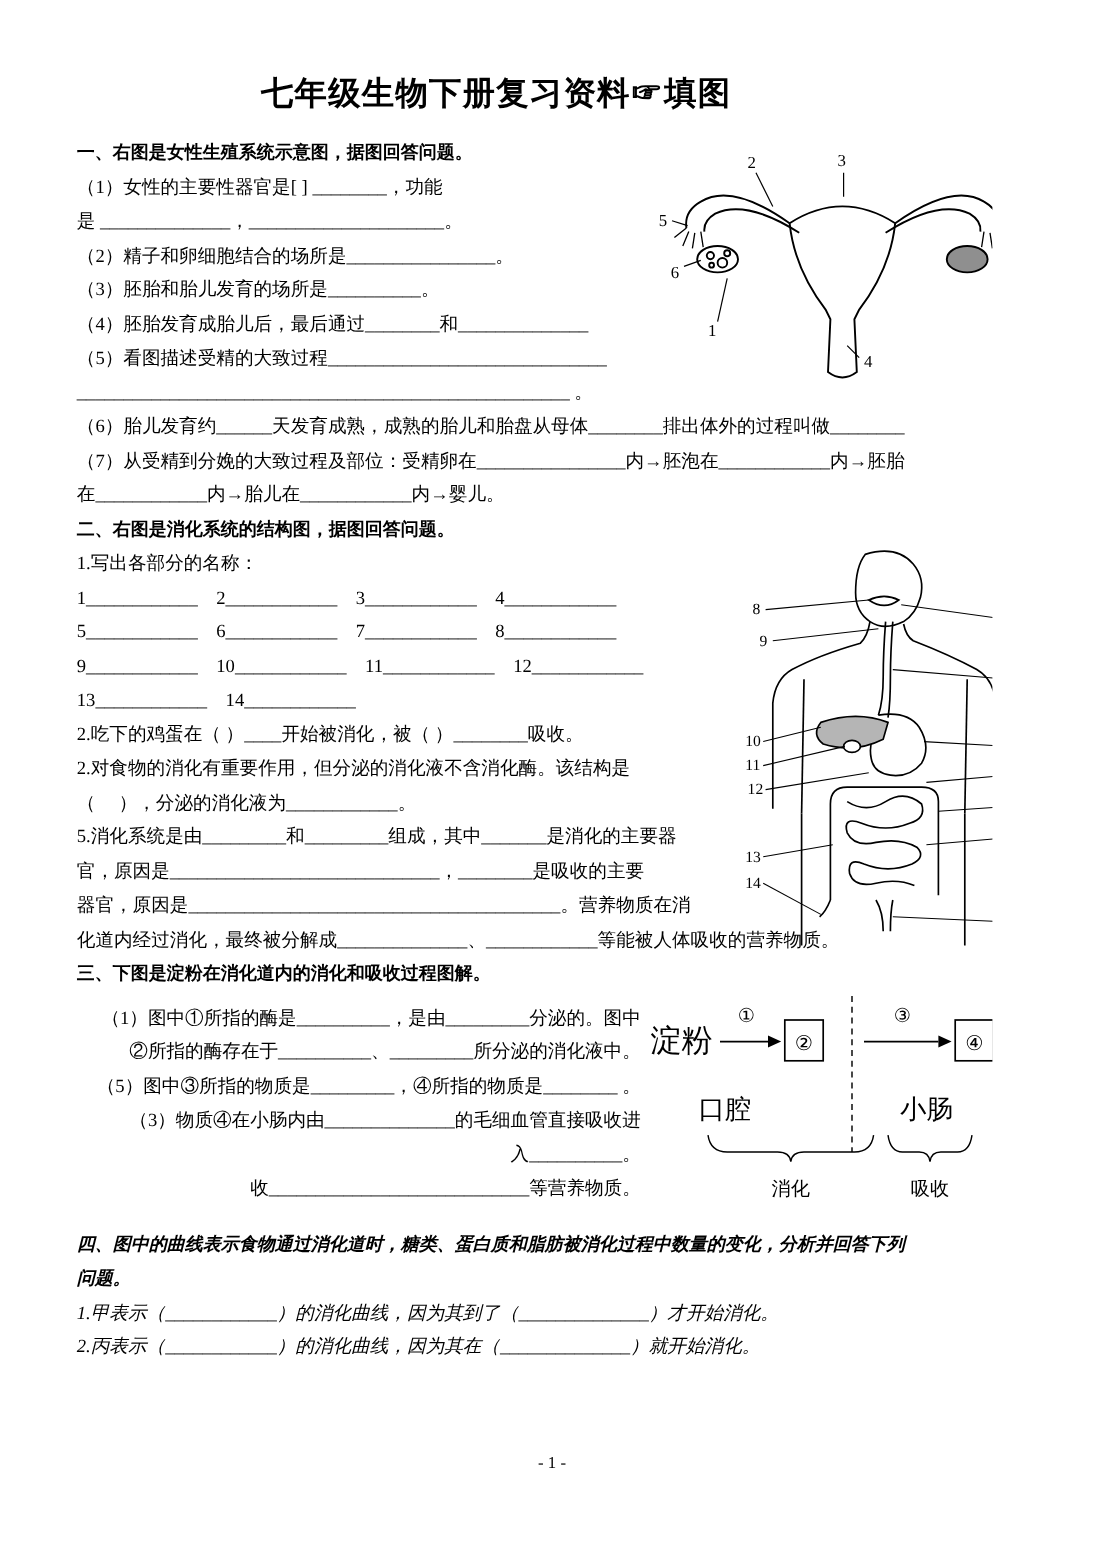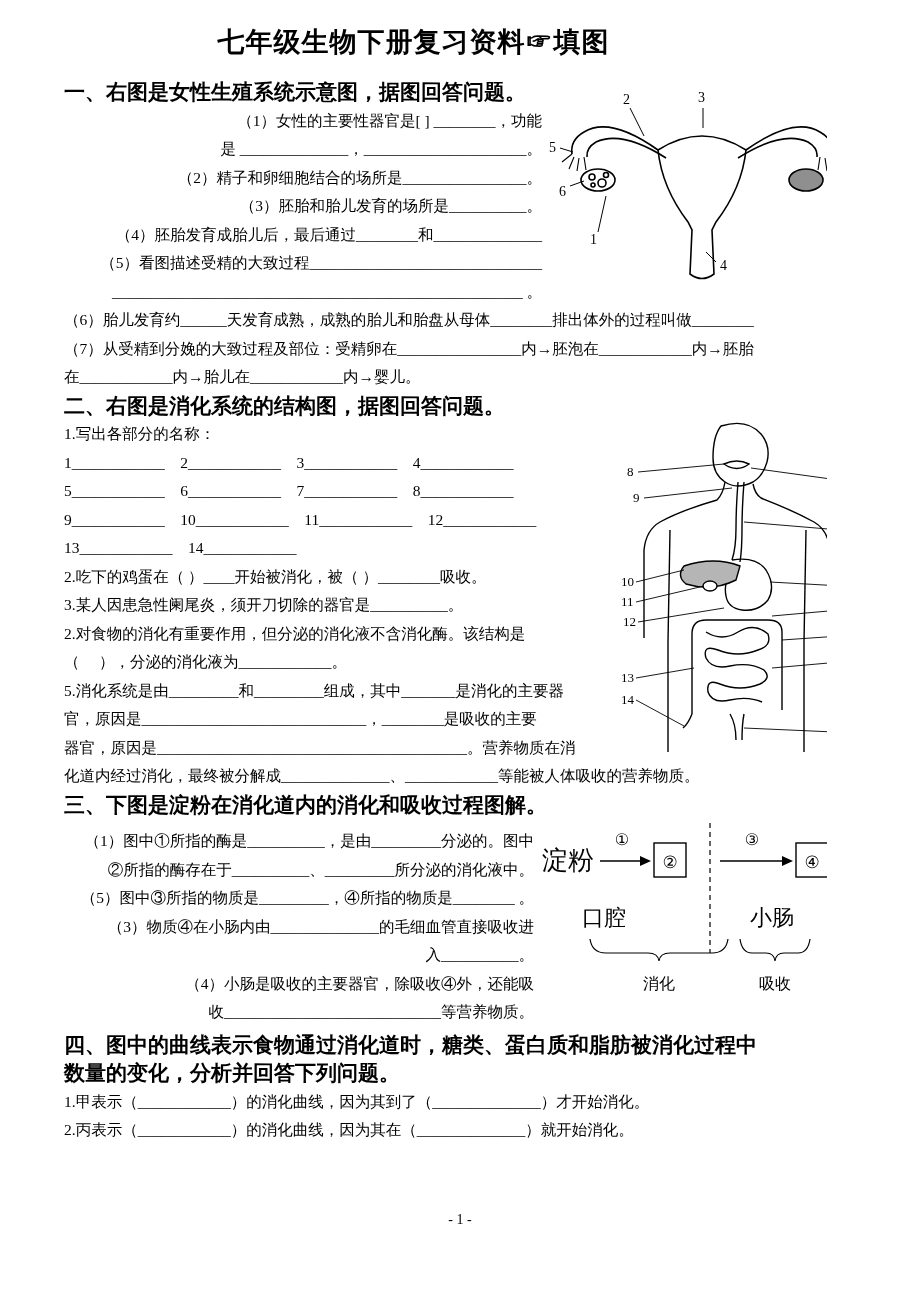--- a/index.html
+++ b/index.html
@@ -1,33 +1,33 @@
 <!DOCTYPE html>
 <html><head>
 <meta charset="utf-8">
 <style>
   * { margin:0; padding:0; box-sizing:border-box; }
   html,body { background:#fff; }
   .page {
     width:827px; height:1302px; position:relative; background:#fff;
     font-family:"Liberation Serif","DejaVu Serif",serif; color:#000;
-    padding:24px 64px 0 64px; overflow:hidden;
+    padding:60px 64px 0 64px; overflow:hidden;
   }
   .title { text-align:center; font-size:27px; font-weight:bold; line-height:36px; margin-bottom:18px; letter-spacing:1px; }
-  .hd { font-weight:bold; font-size:21px; line-height:28.5px; }
+  .hd { font-weight:bold; font-size:15px; line-height:28.5px; }
   .ln { font-size:15.5px; line-height:28.5px; white-space:nowrap; }
   section { position:relative; }
-  .col-s1 { width:478px;text-align:right; }
+  .col-s1 { width:478px; }
   .col-s2 { width:552px; }
   .col-s3 { width:470px; margin-top:8px;text-align:right; }
   .full { width:792px; }
   .diagram1 { position:absolute; top:8px; left:482px; width:312px; height:205px; }
   .diagram2 { position:absolute; top:24px; left:556px; width:234px; height:340px; }
   .diagram3 { position:absolute; top:30px; left:478px; width:316px; height:190px; }
-  .s4 { margin-top:4px; }
+  .s4 { margin-top:18px;font-style:italic; }
   .footer { position:absolute; top:1212px; left:0; width:920px; text-align:center; font-size:14px; }
   svg text { font-family:"Liberation Serif","DejaVu Serif",serif; }
 </style>
 </head>
 <body>
 
 <div class="page">
 
   <h1 class="title">七年级生物下册复习资料☞填图</h1>
 
@@ -88,21 +88,20 @@
 
   <section class="s2">
     <p class="hd">二、右图是消化系统的结构图，据图回答问题。</p>
     <div class="col-s2">
       <p class="ln">1.写出各部分的名称：</p>
       <p class="ln">1____________　2____________　3____________　4____________</p>
       <p class="ln">5____________　6____________　7____________　8____________</p>
       <p class="ln">9____________　10____________　11____________　12____________</p>
       <p class="ln">13____________　14____________</p>
       <p class="ln">2.吃下的鸡蛋在（ ）____开始被消化，被（ ）________吸收。</p>
-      <p class="ln">3.某人因患急性阑尾炎，须开刀切除的器官是__________。</p>
       <p class="ln">2.对食物的消化有重要作用，但分泌的消化液不含消化酶。该结构是</p>
       <p class="ln">（　 ），分泌的消化液为____________。</p>
       <p class="ln">5.消化系统是由_________和_________组成，其中_______是消化的主要器</p>
       <p class="ln">官，原因是_____________________________，________是吸收的主要</p>
       <p class="ln">器官，原因是________________________________________。营养物质在消</p>
     </div>
 
     <div class="diagram2">
       <svg viewBox="0 0 234 340" width="234" height="340">
         <g fill="none" stroke="#000" stroke-width="1.4">
@@ -164,21 +163,20 @@
   </section>
 
   <section class="s3">
     <p class="hd">三、下图是淀粉在消化道内的消化和吸收过程图解。</p>
     <div class="col-s3">
       <p class="ln">（1）图中①所指的酶是__________，是由_________分泌的。图中</p>
       <p class="ln">②所指的酶存在于__________、_________所分泌的消化液中。</p>
       <p class="ln">（5）图中③所指的物质是_________，④所指的物质是________ 。</p>
       <p class="ln">（3）物质④在小肠内由______________的毛细血管直接吸收进</p>
       <p class="ln">入__________。</p>
-      <p class="ln">（4）小肠是吸收的主要器官，除吸收④外，还能吸</p>
       <p class="ln">收____________________________等营养物质。</p>
     </div>
 
     <div class="diagram3">
       <svg viewBox="0 0 316 190" width="316" height="190">
         <text x="0" y="48" font-size="26" fill="#000">淀粉</text>
         <text x="80" y="24" font-size="16" fill="#000" text-anchor="middle">①</text>
         <line x1="58" y1="40" x2="98" y2="40" stroke="#000" stroke-width="1.6"></line>
         <polygon points="98,35 109,40 98,45" fill="#000"></polygon>
         <rect x="112" y="22" width="32" height="34" fill="none" stroke="#000" stroke-width="1.4"></rect>

